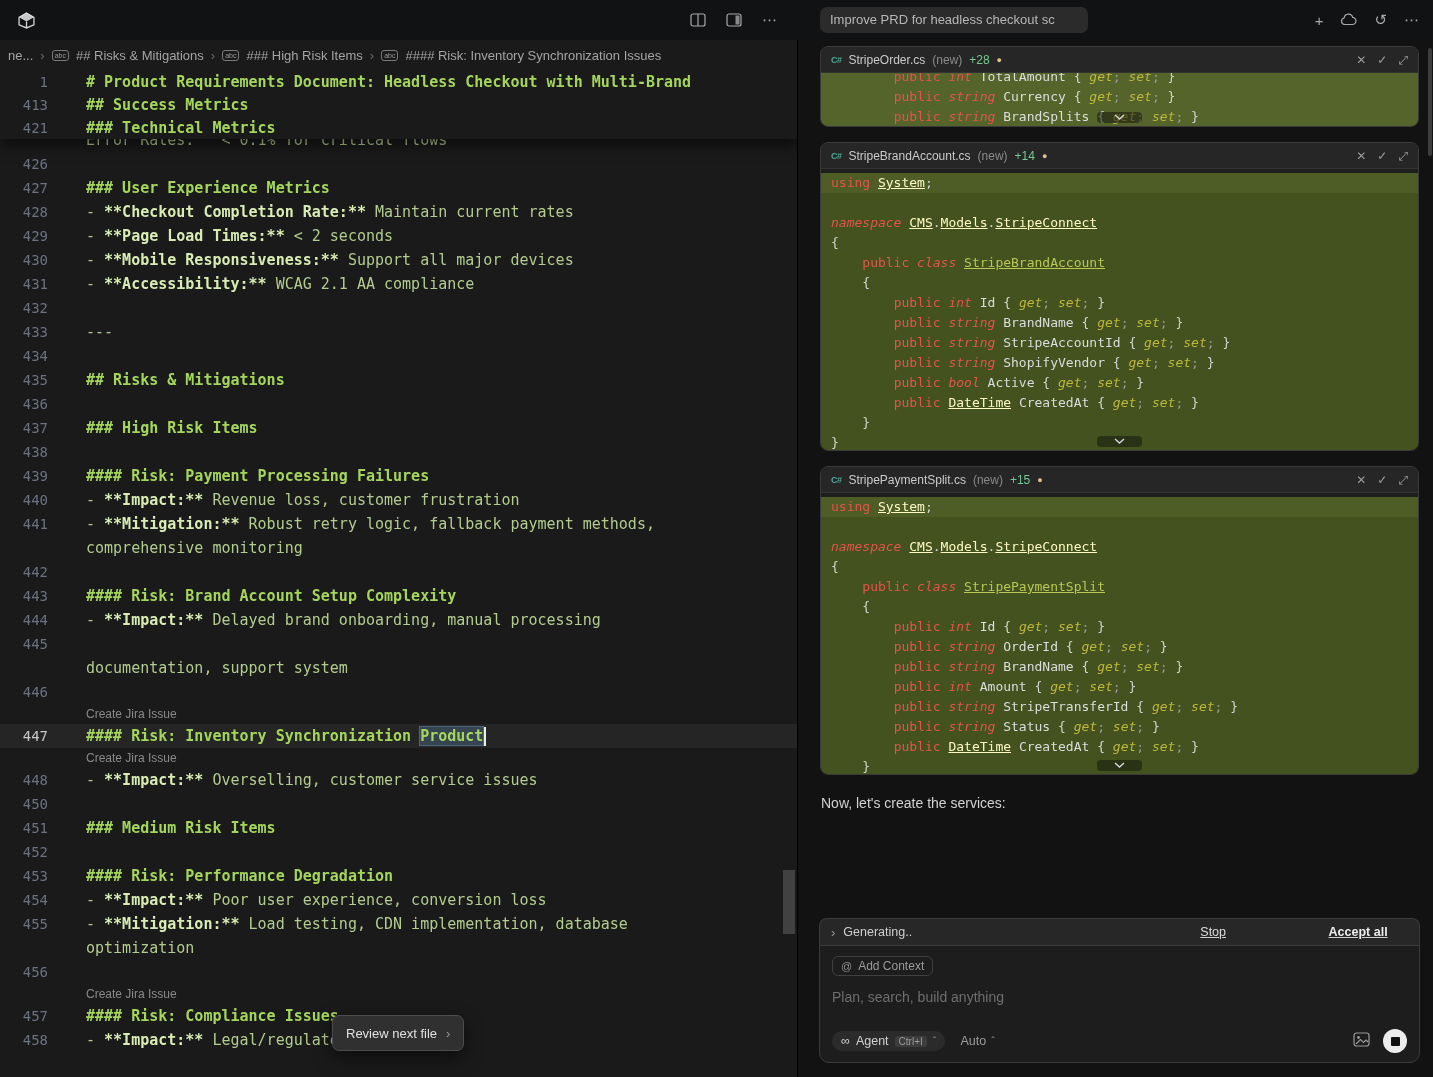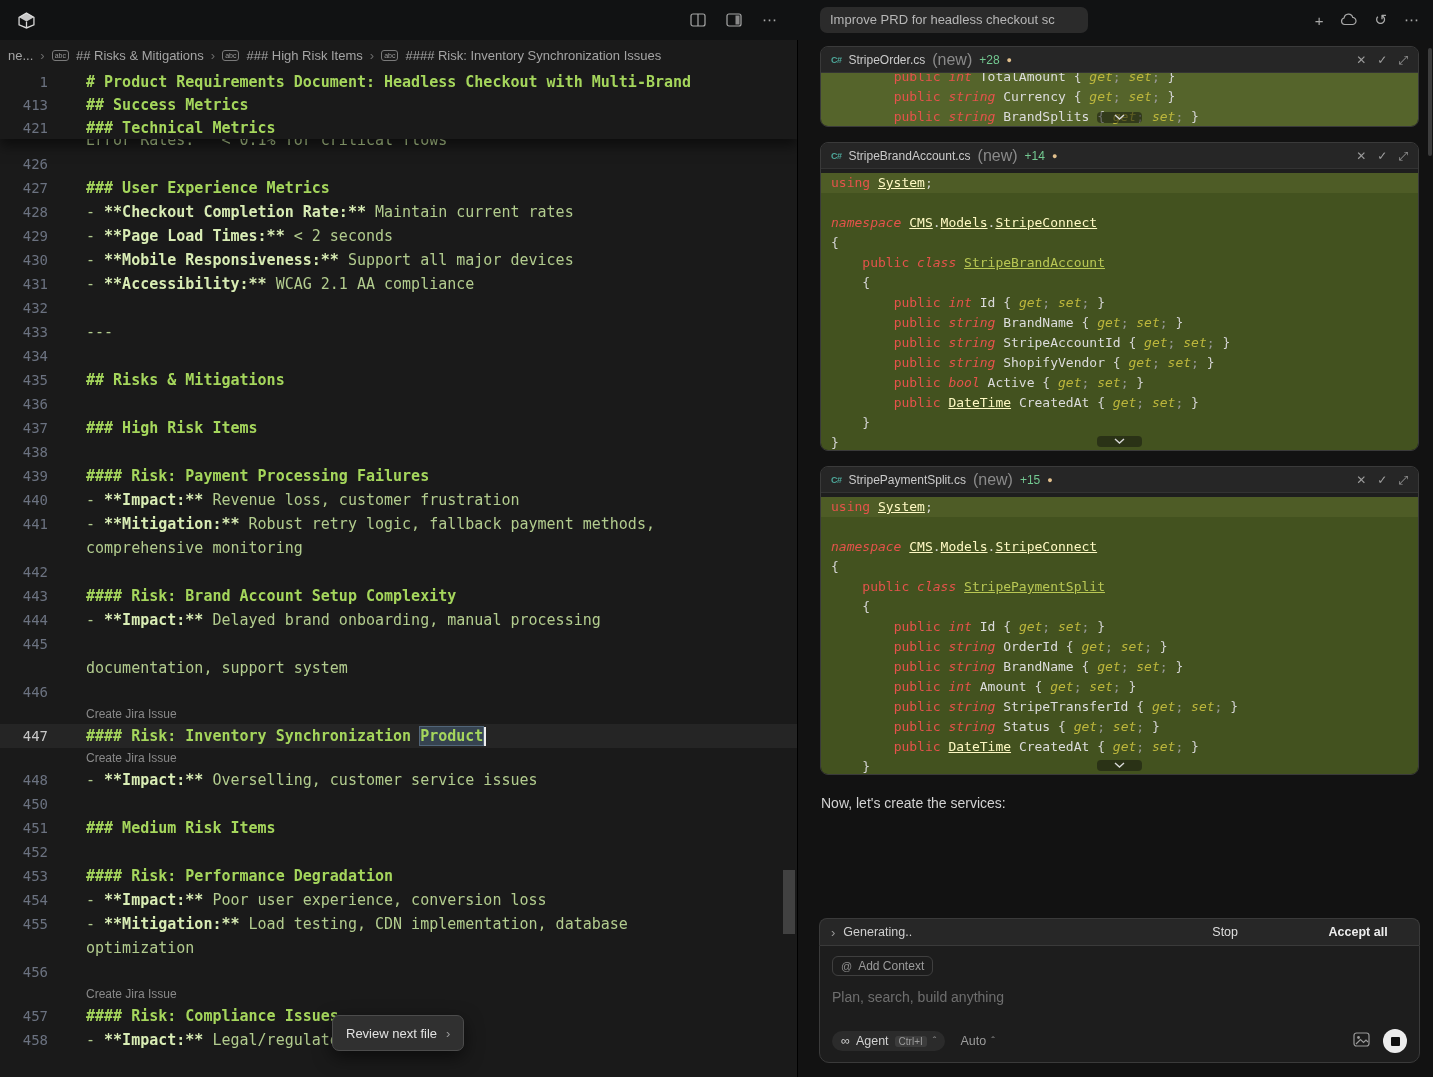--- a/index.html
+++ b/index.html
@@ -59,21 +59,21 @@
   .editor-scrollbar { position:absolute; right:2px; top:800px; width:12px; height:64px;
                       background:rgba(140,140,140,0.35); }
 
   
   .chat-pane { flex:1; background:#121212; position:relative; border-left:1px solid #000; }
   .cards { position:absolute; top:6px; left:22px; right:14px; }
   .card { border:1px solid #3a3a3a; border-radius:8px; margin-bottom:15px; overflow:hidden; background:#1e1e1e; }
   .card-header { height:26px; background:#262626; display:flex; align-items:center; padding:0 10px; gap:7px;
                  font-size:12px; color:#cacaca; border-bottom:1px solid #333; }
   .cs-icon { color:#4ea89b; font-size:9px; font-weight:700; letter-spacing:-0.5px; }
-  .card-tag { color:#8a8a8a; font-size:16px; }
+  .card-tag { color:#8a8a8a; font-size:12px; }
   .card-added { color:#73c991; }
   .card-dot { color:#e2c08d; font-size:9px; }
   .card-actions { margin-left:auto; display:flex; gap:11px; color:#9c9c9c; font-size:12px; }
   .card-code { position:relative; overflow:hidden; font-family:"DejaVu Sans Mono",monospace;
                font-size:13px; line-height:20px; background:#1e1e1e; }
   .cline { height:20px; white-space:pre; background:#43521f; padding-left:10px; }
   .cline.bright { background:#4e5c26; }
   .card.tone-bright .cline { background:#55642b; }
   .c-k { color:#e5534b; }
   .c-ki { color:#e5534b; font-style:italic; }
@@ -86,21 +86,21 @@
   .c-se { color:#9a9a9a; }
   .chev-overlay { position:absolute; bottom:0; left:0; right:0; height:18px; display:flex; justify-content:center; align-items:center; }
   .chev-pill { background:rgba(22,24,14,0.55); border-radius:4px; padding:1px 16px 2px; display:flex; align-items:center; }
 
   .chat-message { position:absolute; top:755px; left:23px; font-size:14px; color:#d2d2d2; }
 
   .genbar { position:absolute; left:21px; right:13px; top:878px; height:27px; background:#272727;
             border:1px solid #3a3a3a; border-bottom:none; border-radius:8px 8px 0 0; display:flex;
             align-items:center; padding:0 11px; font-size:12.5px; color:#cfcfcf; gap:8px; }
   .gb-chev { color:#9a9a9a; font-size:13px; }
-  .gb-right { margin-left:auto; display:flex; gap:17px; align-items:flex-start; }
+  .gb-right { margin-left:auto; display:flex; gap:29px; align-items:flex-start;text-decoration:underline; }
   .gb-stop,.gb-accept { display:flex; gap:6px; align-items:center; color:#dedede; cursor:default; }
   .gb-accept { font-weight:600; color:#ececec; }
   .sc { color:#828282; font-size:11px; font-weight:400;margin-top:48px; }
 
   .composer { position:absolute; left:21px; right:13px; top:905px; height:118px; background:#1d1d1d;
               border:1px solid #3a3a3a; border-radius:0 0 10px 10px; padding:10px 12px; }
   .ctx-chip { display:inline-flex; align-items:center; gap:6px; border:1px solid #3f3f3f; border-radius:6px;
               padding:2px 8px; color:#9a9a9a; font-size:12px; cursor:default; }
   .ctx-chip .at { font-size:11px; color:#8e8e8e; }
   .composer-ph { margin-top:13px; color:#6e6e6e; font-size:14px; }

